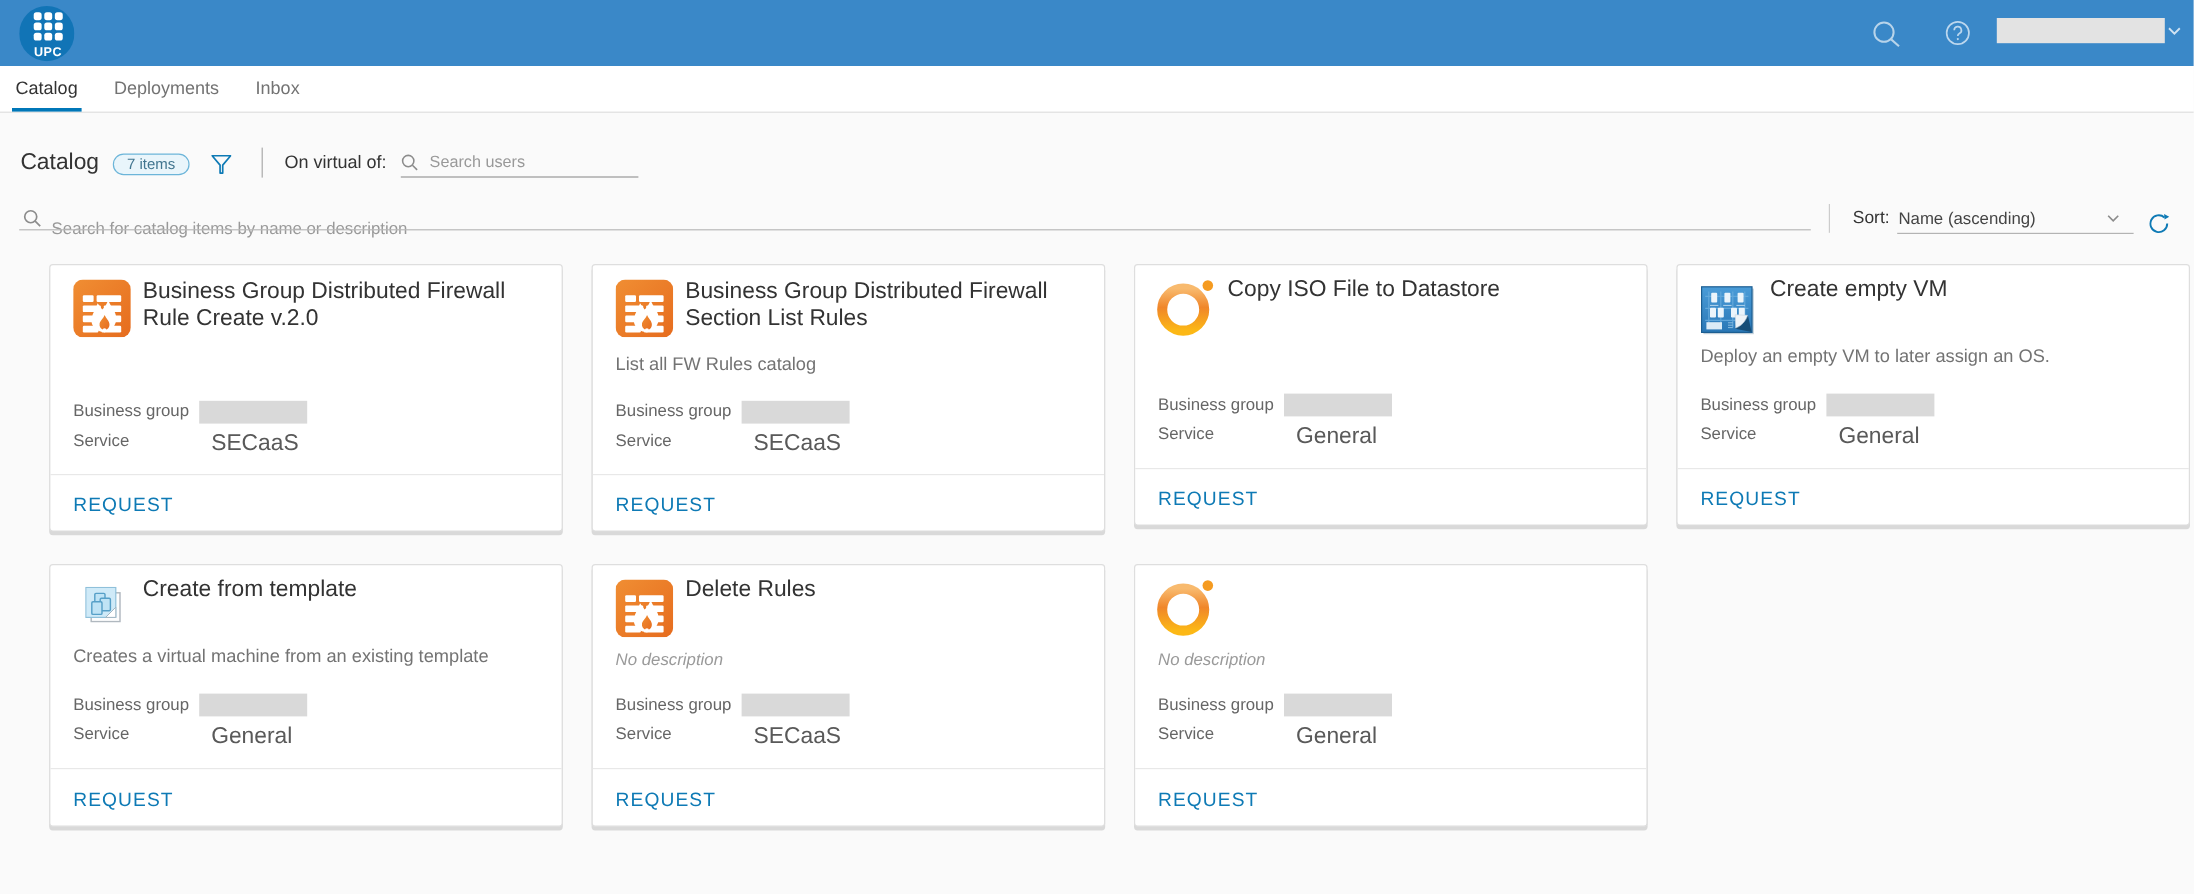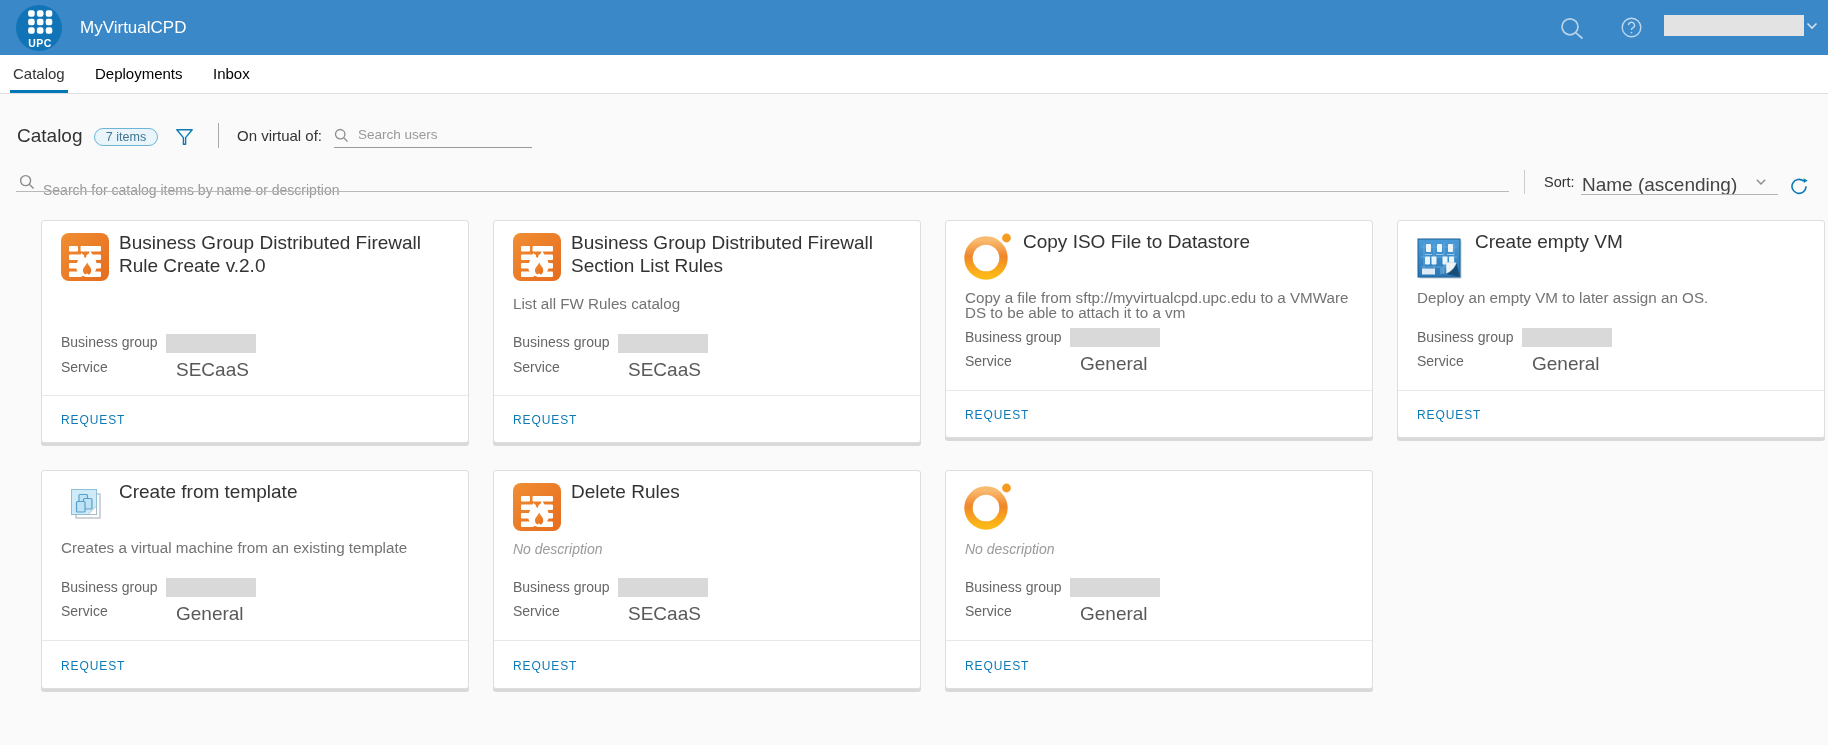--- a/index.html
+++ b/index.html
@@ -3,31 +3,31 @@
 <meta charset="utf-8">
 <style>
   * { margin:0; padding:0; box-sizing:border-box; }
   html,body { width:1828px; height:745px; overflow:hidden; background:#fafafa;
     font-family:"Liberation Sans", sans-serif; }
   .abs { position:absolute; }
   
   #hdr { position:absolute; left:0; top:0; width:1828px; height:55px; background:#3a88c8; }
   #tabs { position:absolute; left:0; top:55px; width:1828px; height:39px; background:#fff;
     border-bottom:1px solid #dedede; }
-  .tab { position:absolute; top:0; height:38px; line-height:38px; font-size:15px; color:#000000; }
+  .tab { position:absolute; top:0; height:38px; line-height:38px; font-size:15px; color:#737373; }
   .card { position:absolute; width:428px; background:#fff; border:1px solid #dedede;
     border-radius:3px; box-shadow:0 3px 0 0 #d9d9d9;margin-left:25px; }
   .ttl { position:absolute; left:77px; font-size:19px; line-height:23.5px; color:#333; letter-spacing:0; }
   .dsc { position:absolute; left:19px; font-size:15.2px; line-height:14.8px; color:#737373; }
   .nod { position:absolute; left:19px; font-size:14px; color:#9a9a9a; font-style:italic; }
   .lbl { position:absolute; left:19px; font-size:14px; color:#666; }
   .val { position:absolute; left:134px; font-size:19px; color:#595959; }
   .red { position:absolute; left:124px; width:90px; height:19px; background:#d9d9d9; }
   .div { position:absolute; left:0; width:426px; height:1px; background:#e8e8e8; }
-  .req { position:absolute; left:19px; font-size:12px; color:#0e7ab5; letter-spacing:0.9px; font-weight:400; }
+  .req { position:absolute; left:19px; font-size:16px; color:#0e7ab5; letter-spacing:0.9px; font-weight:400; }
   .ico { position:absolute; left:19px; top:12px; }
 </style>
 </head>
 <body>
 <svg width="0" height="0" style="position:absolute">
   <defs>
     <linearGradient id="gfw" x1="0" y1="0" x2="1" y2="1">
       <stop offset="0" stop-color="#f08e33"></stop>
         <stop offset="1" stop-color="#e66c1e"></stop>
     </linearGradient>
@@ -53,21 +53,20 @@
         <rect x="29.7" y="5.2" width="6.6" height="6.6" rx="2.2"></rect>
       <rect x="12.1" y="13.7" width="6.6" height="6.6" rx="2.2"></rect>
         <rect x="20.9" y="13.7" width="6.6" height="6.6" rx="2.2"></rect>
         <rect x="29.7" y="13.7" width="6.6" height="6.6" rx="2.2"></rect>
       <rect x="12.1" y="22.2" width="6.6" height="6.6" rx="2.2"></rect>
         <rect x="20.9" y="22.2" width="6.6" height="6.6" rx="2.2"></rect>
         <rect x="29.7" y="22.2" width="6.6" height="6.6" rx="2.2"></rect>
       <text x="24" y="41.9" font-size="10.5" font-weight="700" letter-spacing="0.4" text-anchor="middle" font-family="Liberation Sans">UPC</text>
     </g>
   </svg>
-  <div class="abs" style="left:80px;top:0;height:55px;line-height:55px;font-size:17px;color:#fff;">MyVirtualCPD</div>
 
   <svg class="abs" style="left:1560px;top:16px" width="25" height="25" viewBox="0 0 25 25" fill="none" stroke="#b8d4ea" stroke-width="1.7">
     <circle cx="10" cy="10.8" r="8"></circle>
       <line x1="16" y1="16.8" x2="22.5" y2="22.5"></line>
   </svg>
 
   <svg class="abs" style="left:1621px;top:17px" width="21" height="21" viewBox="0 0 21 21" fill="none" stroke="#bcd7ee" stroke-width="1.4">
     <circle cx="10.5" cy="10.5" r="9.3"></circle>
     <path d="M7.5,8.2 a3,3 0 1 1 4.3,2.7 c-1,.5 -1.3,1 -1.3,2"></path>
     <circle cx="10.5" cy="15.6" r="0.9" fill="#bcd7ee" stroke="none"></circle>
@@ -100,21 +99,21 @@
 <div class="abs" style="left:334px;top:147px;width:198px;height:1px;background:#999"></div>
 
 <svg class="abs" style="left:19px;top:174px" width="16" height="16" viewBox="0 0 16 16" fill="none" stroke="#8c8c8c" stroke-width="1.4">
   <circle cx="6.6" cy="6.6" r="5"></circle>
     <line x1="10.3" y1="10.3" x2="14.5" y2="14.5"></line>
 </svg>
 <div class="abs" style="left:43px;top:182px;font-size:14px;color:#999">Search for catalog items by name or description</div>
 <div class="abs" style="left:16px;top:191px;width:1493px;height:1px;background:#b9b9b9"></div>
 <div class="abs" style="left:1524px;top:170px;width:1px;height:24px;background:#ccc"></div>
 <div class="abs" style="left:1544px;top:174px;font-size:14.5px;color:#333">Sort:</div>
-<div class="abs" style="left:1582px;top:174px;font-size:19px;color:#444">Name (ascending)</div>
+<div class="abs" style="left:1582px;top:174px;font-size:14px;color:#444">Name (ascending)</div>
 <svg class="abs" style="left:1756px;top:178.5px" width="10" height="6" viewBox="0 0 10 6" fill="none" stroke="#8c8c8c" stroke-width="1.4">
   <path d="M0.8,0.8 L5,5 L9.2,0.8"></path>
 </svg>
 <div class="abs" style="left:1581px;top:194px;width:197px;height:1px;background:#b3b3b3"></div>
 <svg class="abs" style="left:1790.5px;top:178px" width="17" height="17" viewBox="0 0 17 17" fill="none" stroke="#0e7ab5" stroke-width="1.8">
   <path d="M15,8.3 a7,7 0 1 1 -2.3,-5.1" stroke-width="1.6"></path>
   <path d="M12.4,0.3 L12.8,4.9 L16.7,2.6 Z" fill="#0e7ab5" stroke="none"></path>
 </svg>
 
 <svg width="0" height="0" style="position:absolute">
@@ -231,21 +230,20 @@
     <div class="val" style="top:137.5px">SECaaS</div>
   <div class="div" style="top:173.5px"></div>
   <div class="req" style="top:192px">REQUEST</div>
 </div>
 
 <div class="card" style="left:920px;top:220px;height:217.5px">
   <svg class="ico" style="left:18px" width="48" height="48">
       <use href="#icoro"></use>
     </svg>
   <div class="ttl" style="top:9.3px">Copy ISO File to Datastore</div>
-  <div class="dsc" style="top:70.3px">Copy a file from sftp://myvirtualcpd.upc.edu to a VMWare<br>DS to be able to attach it to a vm</div>
   <div class="lbl" style="top:107.5px">Business group</div>
     <div class="red" style="top:107px"></div>
   <div class="lbl" style="top:132px">Service</div>
     <div class="val" style="top:132px">General</div>
   <div class="div" style="top:168.5px"></div>
   <div class="req" style="top:187px">REQUEST</div>
 </div>
 
 <div class="card" style="left:1372px;top:220px;height:217.5px">
   <svg class="ico" style="left:18px;top:17px" width="46" height="42">

